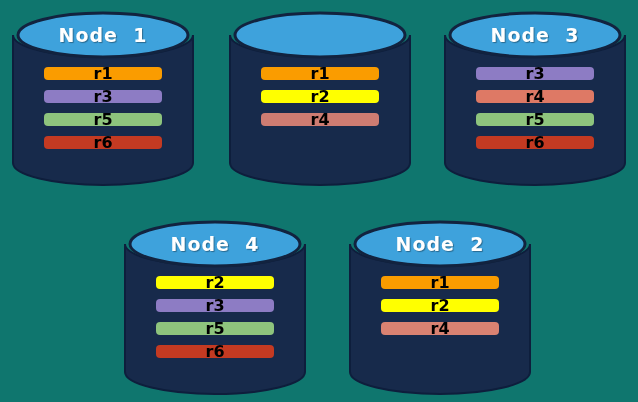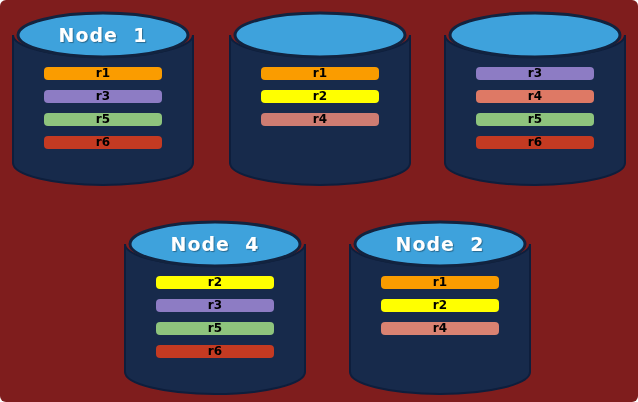--- a/index.html
+++ b/index.html
@@ -5,23 +5,22 @@
   html, body {
     margin: 0;
     padding: 0;
     background: #ffffff;
     font-family: "DejaVu Sans", "Liberation Sans", sans-serif;
   }
   #canvas {
     position: relative;
     width: 638px;
     height: 402px;
-    background: #7f1d1d;
+    background: #0f766e;
     overflow: hidden;
-    border-radius: 6px;
   }
   .node {
     position: absolute;
     width: 186px;
     height: 184px;
   }
   .cyl {
     position: absolute;
     left: 0;
     top: 0;
@@ -55,21 +54,21 @@
     top: 62px;
     width: 118px;
   }
   .bar {
     width: 118px;
     height: 13px;
     line-height: 13px;
     margin-bottom: 10px;
     border-radius: 4px;
     text-align: center;
-    font-size: 12px;
+    font-size: 16px;
     font-weight: bold;
     color: #000000;
   }
 </style>
 </head>
 <body>
 
 <div id="canvas">
 
   <div class="node" style="left:10px; top:5px;">
@@ -96,20 +95,21 @@
       <div class="bar" style="background: rgb(255, 255, 0);">r2</div>
       <div class="bar" style="background: rgb(206, 124, 114);">r4</div>
     </div>
   </div>
 
   <div class="node" style="left:442px; top:5px;">
     <svg class="cyl" width="186" height="184" viewBox="0 0 186 184">
       <path class="body" d="M3 30 L3 158 A90 22 0 0 0 183 158 L183 30 A90 22 0 0 1 3 30 Z" style="fill: rgb(23, 42, 75);"></path>
       <ellipse class="cap" cx="93" cy="30" rx="85" ry="22" style="fill: rgb(62, 162, 220);"></ellipse>
     </svg>
+    <div class="node-title">Node  3</div>
     <div class="bars">
       <div class="bar" style="background: rgb(141, 124, 196);">r3</div>
       <div class="bar" style="background: rgb(222, 121, 101);">r4</div>
       <div class="bar" style="background: rgb(142, 196, 125);">r5</div>
       <div class="bar" style="background: rgb(196, 58, 34);">r6</div>
     </div>
   </div>
 
   <div class="node" style="left:122px; top:214px;">
     <svg class="cyl" width="186" height="184" viewBox="0 0 186 184">

